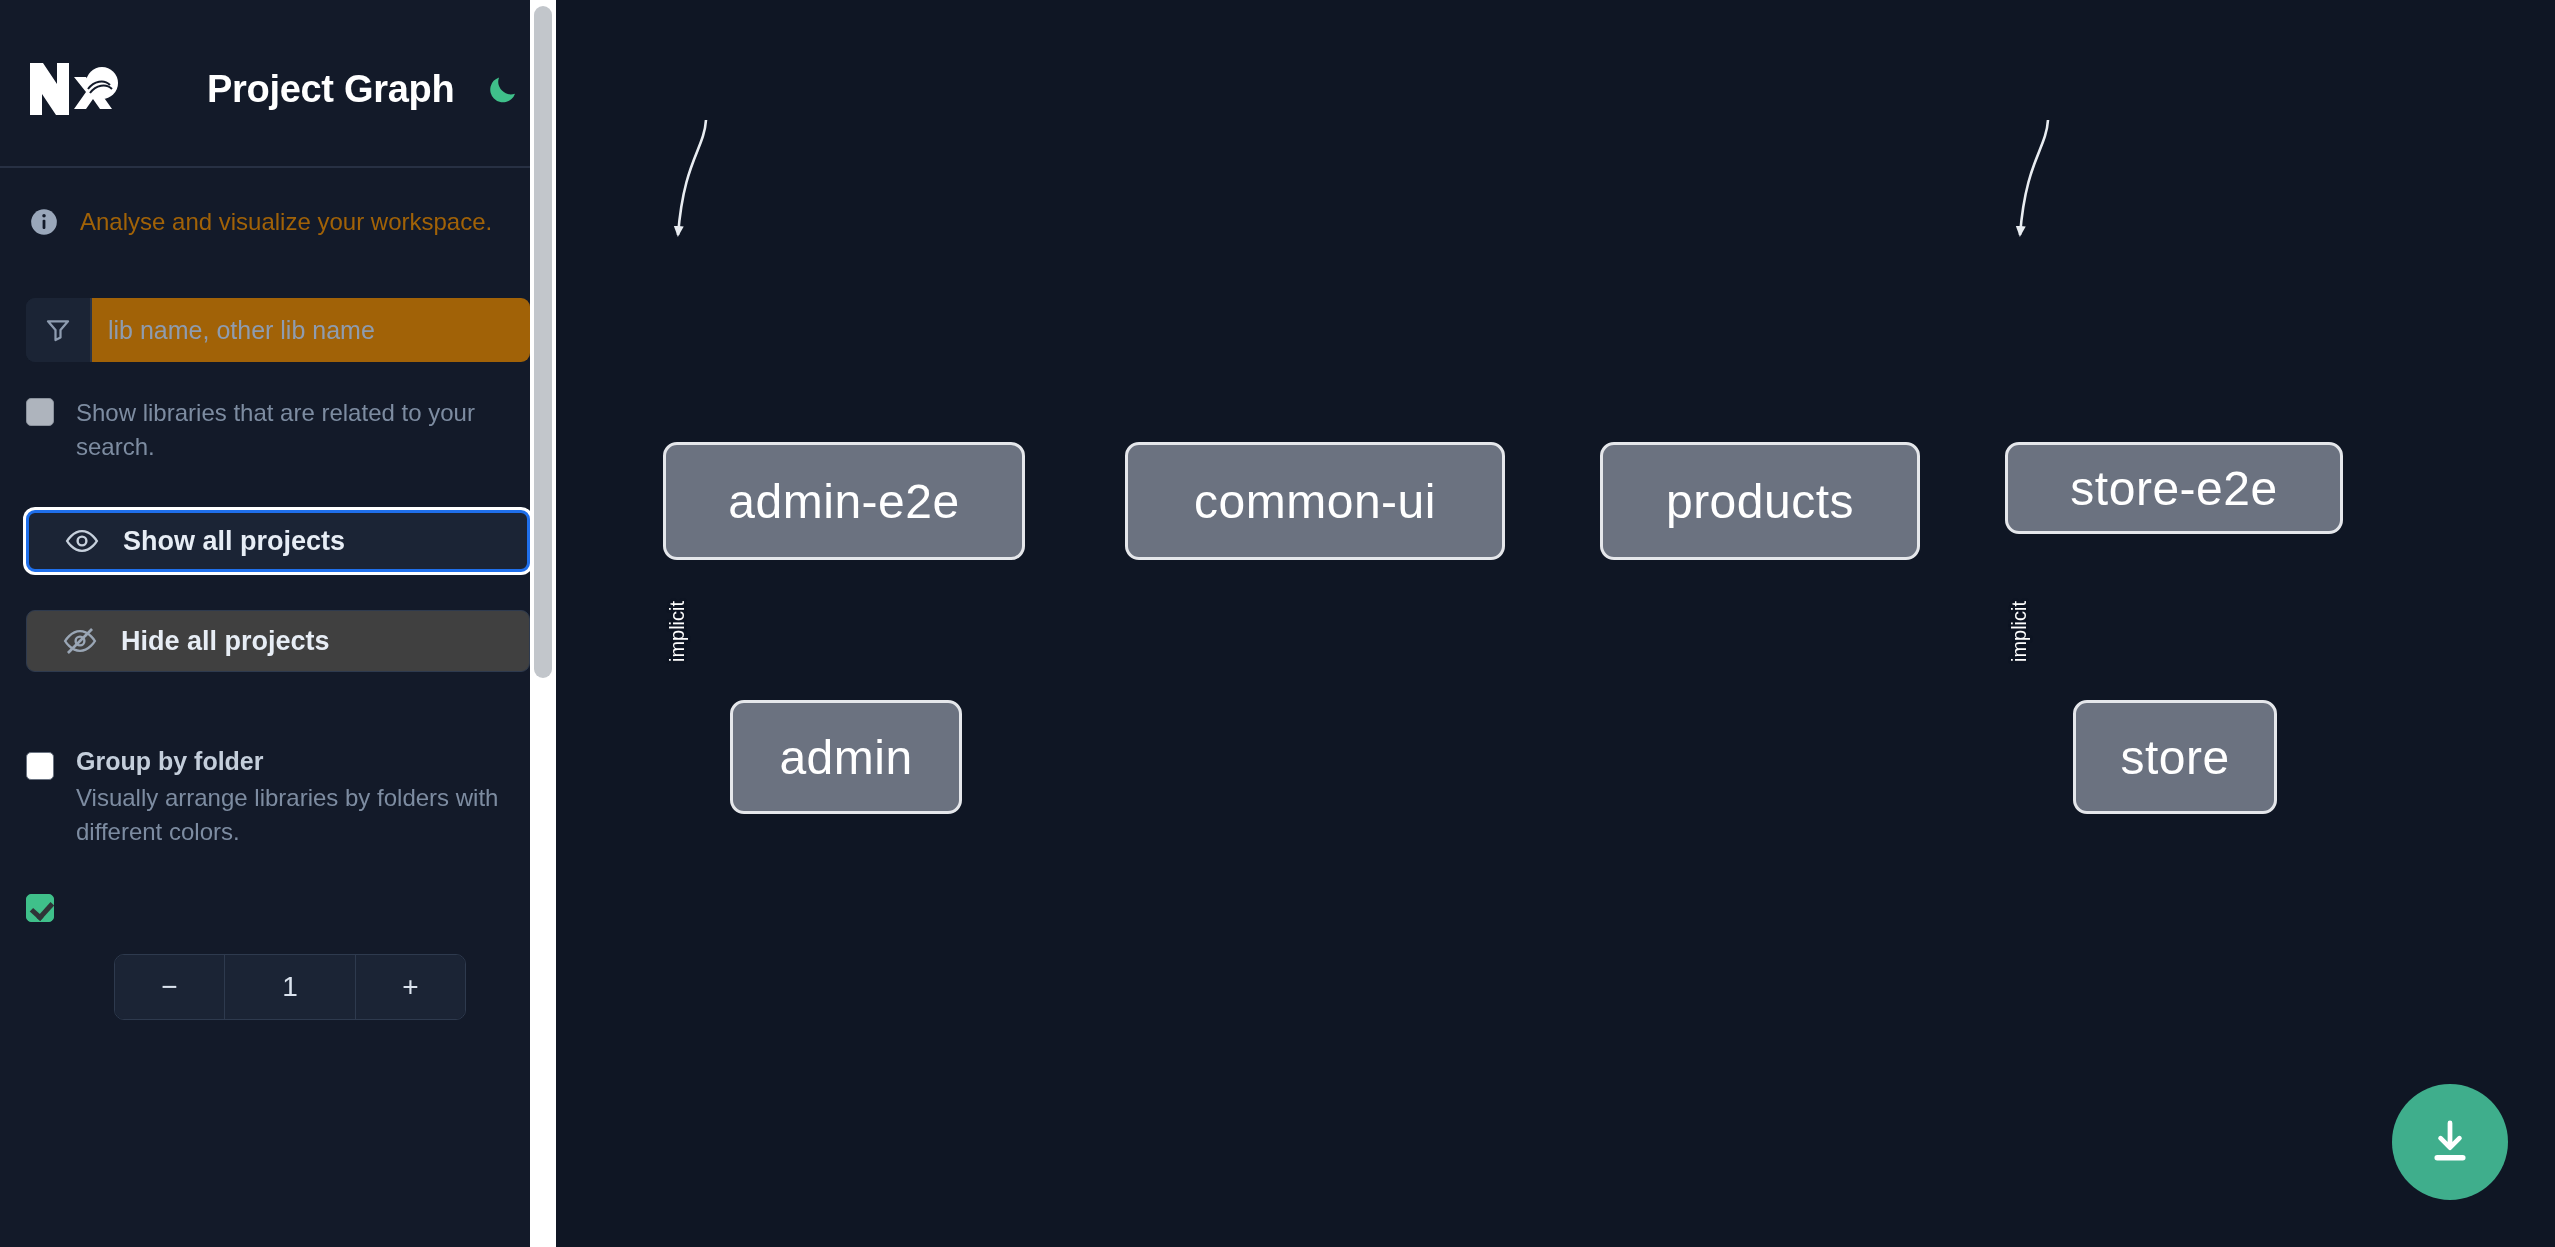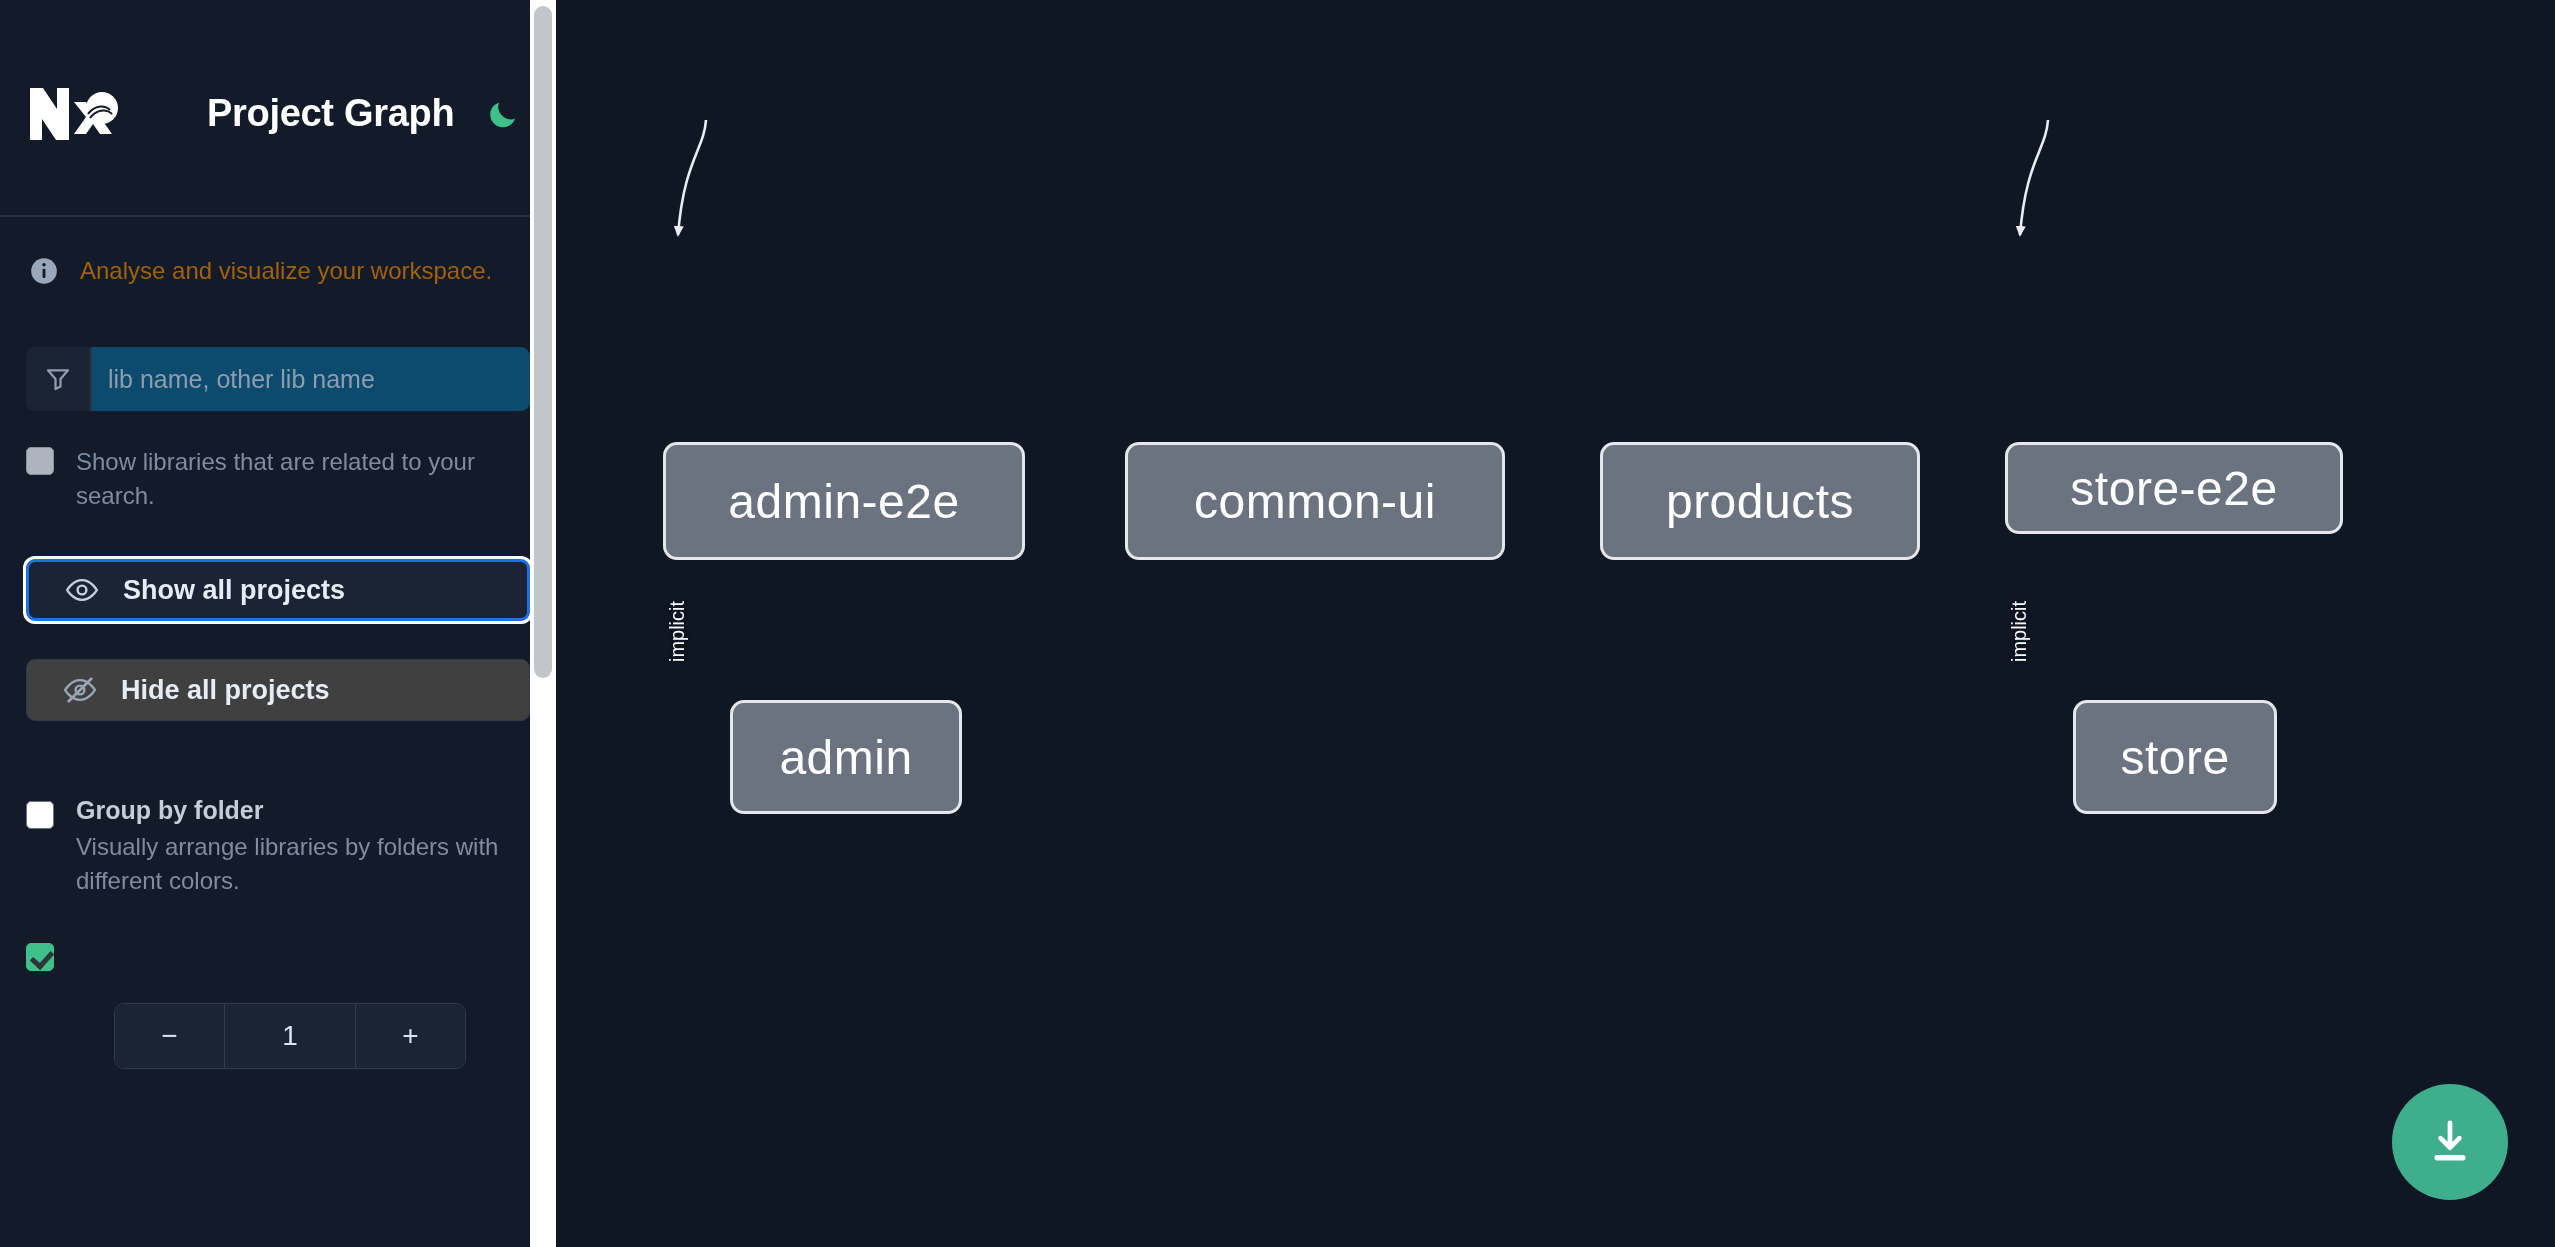--- a/index.html
+++ b/index.html
@@ -22,21 +22,21 @@
   #sidebar-inner {
     width: 556px;
     height: 1247px;
     overflow: hidden;
   }
 
   
   .sb-header {
     display: flex;
     align-items: center;
-    height: 217px;
+    height: 168px;
     padding: 12px 0 0 26px;
     border-bottom: 2px solid #273043;
   }
   .nx-logo { width: 98px; height: 60px; display:block; flex: 0 0 98px; }
   .app-title {
     color: #ffffff;
     font-size: 38px;
     font-weight: 600;
     letter-spacing: -0.3px;
     margin-left: 83px;
@@ -76,21 +76,21 @@
     background: #1b2435;
   }
   .filter-icon-box {
     width: 66px;
     display: flex; align-items: center; justify-content: center;
     background: #1b2435;
     border-right: 2px solid #2b3547;
   }
   .filter-input {
     flex: 1;
-    background: #0c4a6e;
+    background: #a16207;
     border: none;
     outline: none;
     color: #cfd8e3;
     font-size: 25px;
     font-family: "Liberation Sans", sans-serif;
     padding: 0 16px;
   }
   .filter-input::placeholder { color: #8e9cb0; }
 
   

